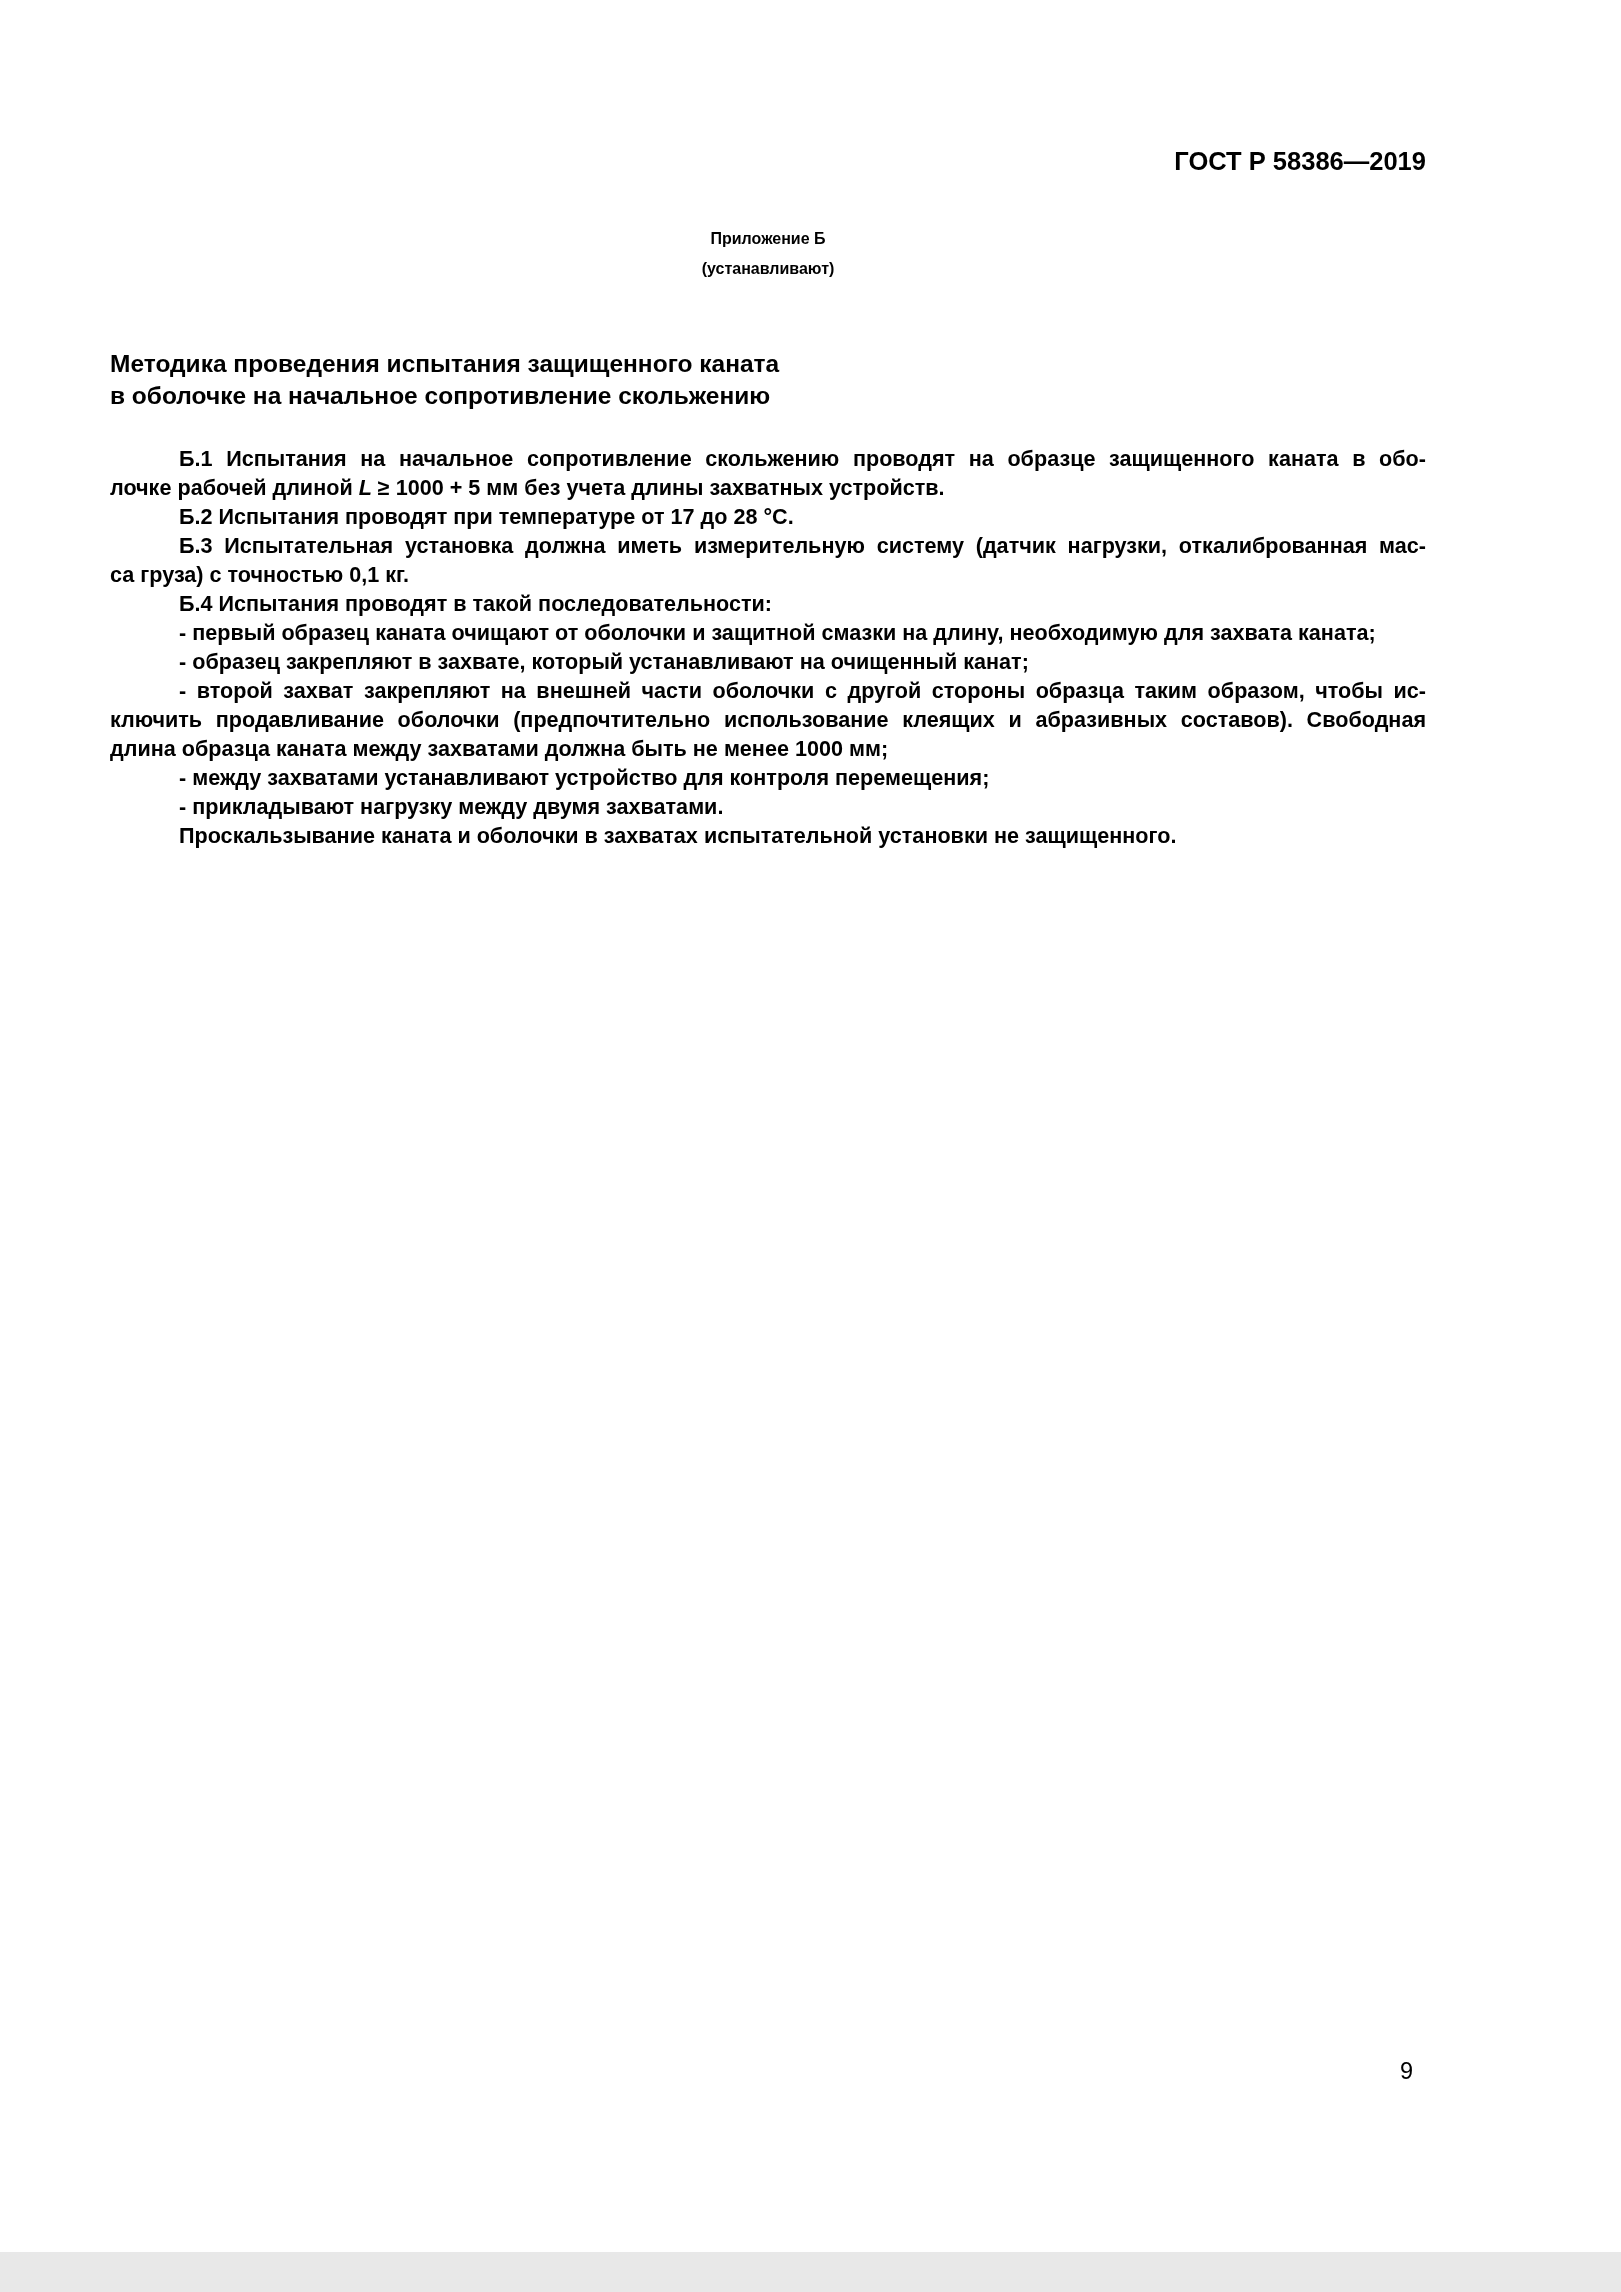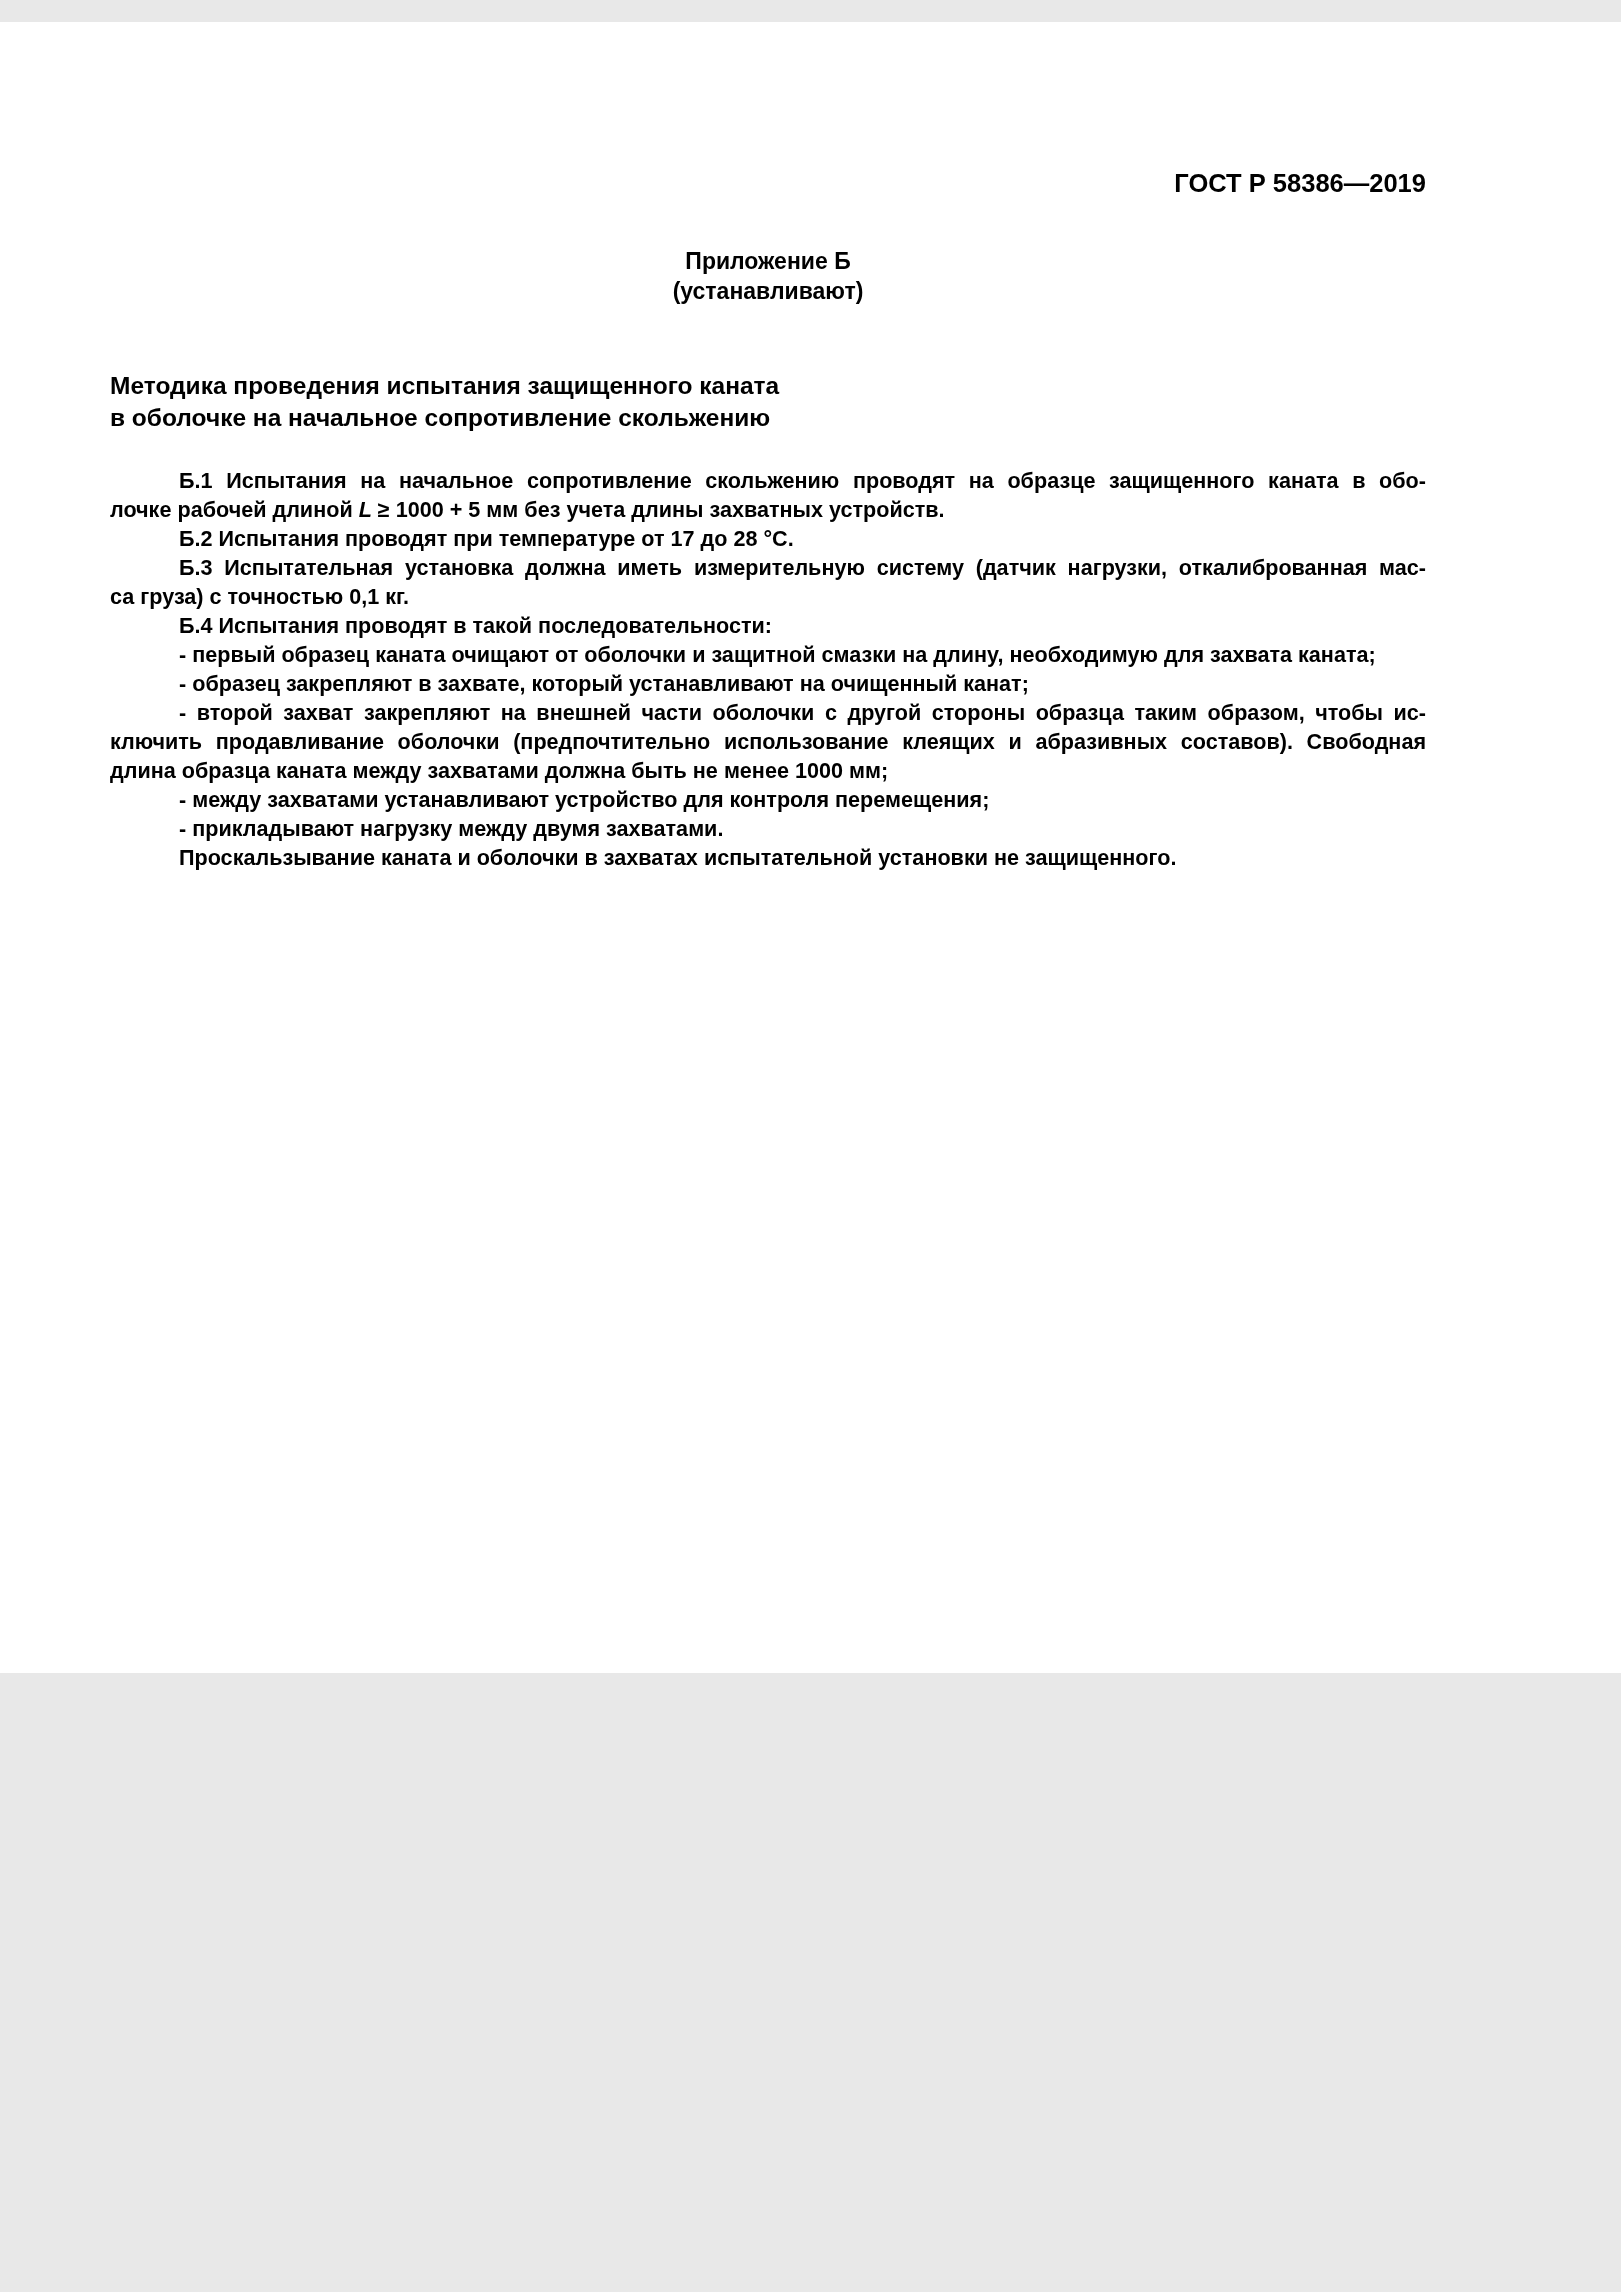--- a/index.html
+++ b/index.html
@@ -3,26 +3,25 @@
 <meta charset="utf-8">
 <style>
   html, body {
     margin: 0;
     padding: 0;
     background: #e8e8e8;
   }
   .page {
     position: relative;
     width: 1621px;
-    height: 1651px;
+    height: 2252px;
     background: #ffffff;
     font-family: "Liberation Sans", sans-serif;
     color: #000000;
     overflow: hidden;
-    margin-top: 22px;
   }
   .content {
     position: absolute;
     left: 110px;
     top: 0;
     width: 1316px;
     height: 100%;
   }
   .doc-header {
     position: absolute;
@@ -31,21 +30,21 @@
     font-size: 25.5px;
     font-weight: bold;
     white-space: nowrap;
   }
   .annex-heading {
     position: absolute;
     top: 224px;
     left: 0;
     width: 100%;
     text-align: center;
-    font-size: 23px;
+    font-size: 16px;
     font-weight: bold;
     line-height: 30px;
   }
   .doc-title {
     position: absolute;
     top: 348px;
     left: 0;
     width: 100%;
     font-size: 24.5px;
     font-weight: bold;

